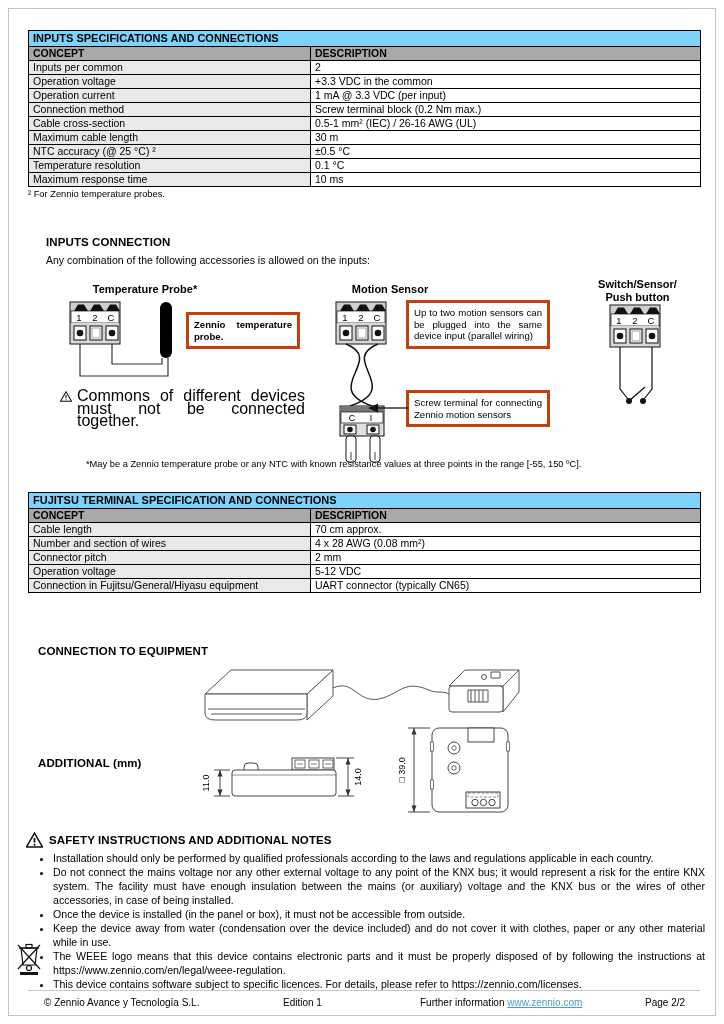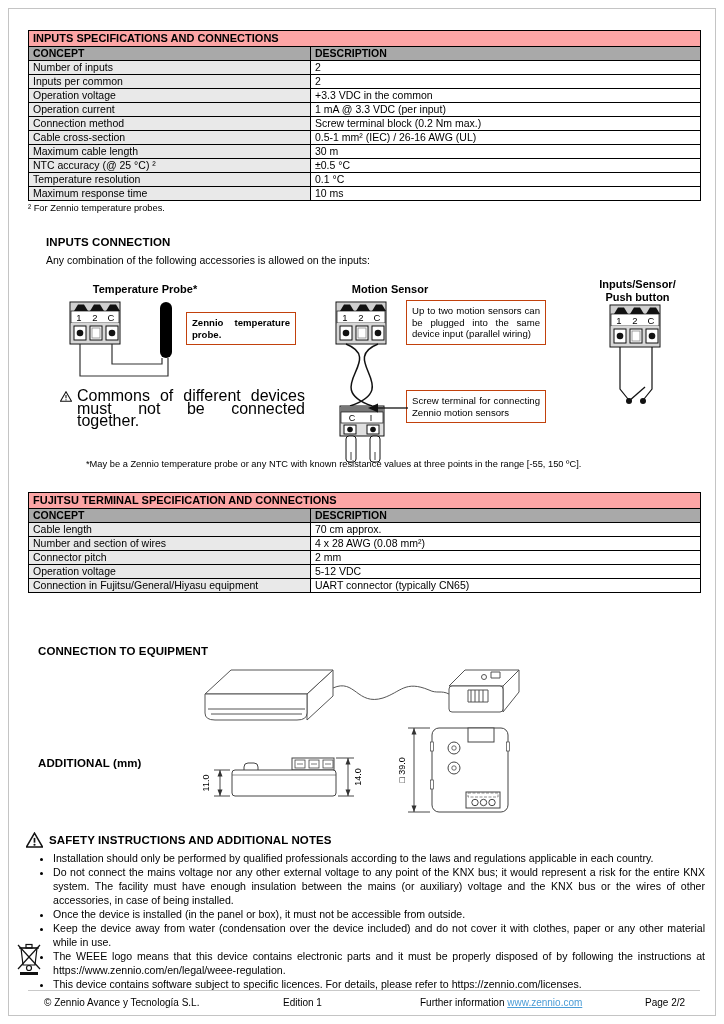--- a/index.html
+++ b/index.html
@@ -8,30 +8,30 @@
     font-family:"Liberation Sans","DejaVu Sans",sans-serif;overflow:hidden;
     -webkit-font-smoothing:antialiased;
   }
   .frame{position:absolute;inset:8px;border:1px solid #c4c4c4;pointer-events:none;}
   .abs{position:absolute;}
 
   
   table.spec{border-collapse:collapse;width:672px;font-size:10.5px;table-layout:fixed;}
   table.spec td,table.spec th{border:1px solid #000;padding:0 4px;line-height:13px;height:13px;
     overflow:hidden;white-space:nowrap;text-align:left;vertical-align:middle;}
-  table.spec .tbl-title td{font-weight:bold;font-size:11px;background:#fca5a5;height:15px;line-height:15px;}
+  table.spec .tbl-title td{font-weight:bold;font-size:11px;background:#7dd3fc;height:15px;line-height:15px;}
   table.spec th{background:#a9a9a9;font-weight:bold;}
   table.spec td.concept{background:#e9e9e9;}
   col.c1{width:282px;} col.c2{width:390px;}
 
   .footnote{font-size:9.3px;line-height:11px;}
   h3.sec{font-size:11.5px;font-weight:bold;margin:0;letter-spacing:.1px;}
   .intro{font-size:10.5px;text-align:center;}
   .diagram-label{font-size:11px;font-weight:bold;text-align:center;line-height:13px;}
-  .callout{border:1px solid #c2410c;font-size:9.6px;line-height:11.6px;padding:4px 5px;text-align:justify;background:#fff;}
+  .callout{border:3px solid #c2410c;font-size:9.6px;line-height:11.6px;padding:4px 5px;text-align:justify;background:#fff;}
   .callout.bold{font-weight:bold;}
   .warnnote{font-size:16px;line-height:12.5px;display:flex;gap:5px;text-align:justify;}
   .warnnote .txt{flex:1;}
 
   ul.safety{margin:0;padding-left:15px;width:652px;}
   ul.safety li{font-size:10.6px;line-height:14px;text-align:justify;margin:0;padding:0;}
 
   .safety-head{display:flex;align-items:center;gap:6px;}
   .footer-rule{border-top:1px solid #c9c9c9;width:672px;}
   .footer-item{font-size:10px;position:absolute;top:0;white-space:nowrap;}
@@ -55,24 +55,20 @@
         <tr class="tbl-title">
       <td colspan="2">INPUTS SPECIFICATIONS AND CONNECTIONS</td>
     </tr>
     <tr>
       <th>CONCEPT</th>
       <th>DESCRIPTION</th>
     </tr>
     </tbody>
       <tbody>
         <tr>
-          <td class="concept">Number of inputs</td>
-          <td>2</td>
-        </tr>
-        <tr>
           <td class="concept">Inputs per common</td>
           <td>2</td>
         </tr>
         <tr>
           <td class="concept">Operation voltage</td>
           <td>+3.3 VDC in the common</td>
         </tr>
         <tr>
           <td class="concept">Operation current</td>
           <td>1 mA @ 3.3 VDC (per input)</td>
@@ -105,21 +101,21 @@
   </table>
   <div class="footnote" style="margin-top:2px;">² For Zennio temperature probes.</div>
 </div>
 
 <h3 class="sec abs" style="left:46px;top:236px;">INPUTS CONNECTION</h3>
 <div class="intro abs" style="left:46px;top:254px;">Any combination of the following accessories is allowed on the inputs:</div>
 
 <div class="diagram-label abs" style="left:70px;top:283px;width:150px;">Temperature Probe*</div>
 <div class="diagram-label abs" style="left:330px;top:283px;width:120px;">Motion Sensor</div>
 <div class="diagram-label abs" style="left:565px;top:278px;width:145px;">
-  <div>Inputs/Sensor/</div>
+  <div>Switch/Sensor/</div>
   <div>Push button</div>
 </div>
 
 <svg class="abs" style="left:62px;top:300px;" width="135" height="92" viewBox="0 0 135 92">
   <g transform="translate(8,2)">
     <rect x="0" y="0" width="50" height="42" fill="#e0e0e0" stroke="#111"></rect>
     <rect x="1" y="1" width="48" height="8" fill="#cfcfcf"></rect>
     <path d="M4,9 L8,2.5 L14,2.5 L18,9 Z" fill="#111"></path>
     <path d="M20,9 L24,2.5 L30,2.5 L34,9 Z" fill="#111"></path>
     <path d="M36,9 L40,2.5 L46,2.5 L50,9 Z" fill="#111"></path>

